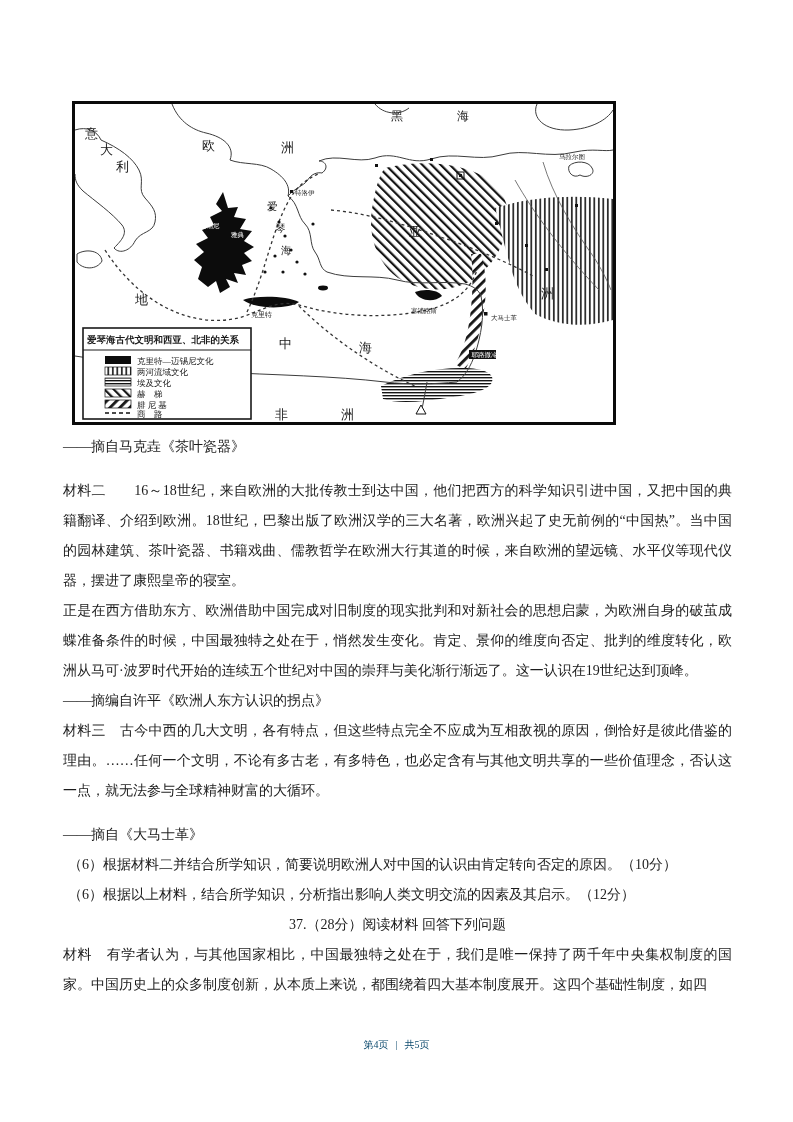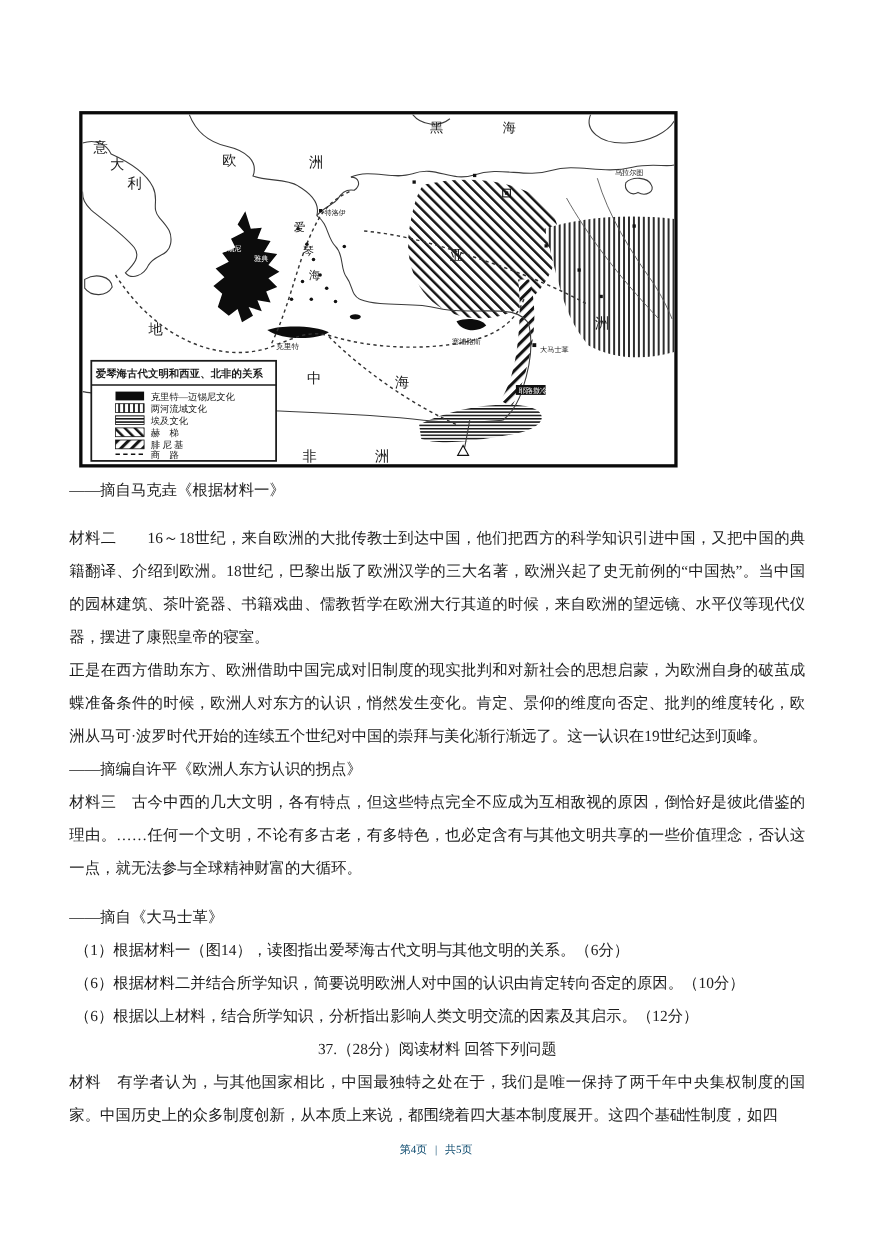--- a/index.html
+++ b/index.html
@@ -184,27 +184,26 @@
         <rect x="30" y="296" width="26" height="8" fill="url(#patFwd)" stroke="#111" stroke-width="0.7"></rect>
         <text class="leg-item" x="62" y="303.5">腓 尼 基</text>
 
         <line x1="30" y1="309" x2="56" y2="309" stroke="#111" stroke-width="1.4" stroke-dasharray="4 3"></line>
         <text class="leg-item" x="62" y="312.5">商　路</text>
       </g>
     </svg>
   </figure>
 
   <section class="body-text">
-    <p class="cite">——摘自马克垚《根据材料一》</p>
+    <p class="cite">——摘自马克垚《茶叶瓷器》</p>
     <p class="mt3">材料二　　16～18世纪，来自欧洲的大批传教士到达中国，他们把西方的科学知识引进中国，又把中国的典籍翻译、介绍到欧洲。18世纪，巴黎出版了欧洲汉学的三大名著，欧洲兴起了史无前例的“中国热”。当中国的园林建筑、茶叶瓷器、书籍戏曲、儒教哲学在欧洲大行其道的时候，来自欧洲的望远镜、水平仪等现代仪器，摆进了康熙皇帝的寝室。</p>
-    <p>正是在西方借助东方、欧洲借助中国完成对旧制度的现实批判和对新社会的思想启蒙，为欧洲自身的破茧成蝶准备条件的时候，欧洲人对东方的认识，悄然发生变化。肯定、景仰的维度向否定、批判的维度转化，欧洲从马可·波罗时代开始的连续五个世纪对中国的崇拜与美化渐行渐远了。这一认识在19世纪达到顶峰。</p>
+    <p>正是在西方借助东方、欧洲借助中国完成对旧制度的现实批判和对新社会的思想启蒙，为欧洲自身的破茧成蝶准备条件的时候，中国最独特之处在于，悄然发生变化。肯定、景仰的维度向否定、批判的维度转化，欧洲从马可·波罗时代开始的连续五个世纪对中国的崇拜与美化渐行渐远了。这一认识在19世纪达到顶峰。</p>
     <p class="cite">——摘编自许平《欧洲人东方认识的拐点》</p>
     <p>材料三　古今中西的几大文明，各有特点，但这些特点完全不应成为互相敌视的原因，倒恰好是彼此借鉴的理由。……任何一个文明，不论有多古老，有多特色，也必定含有与其他文明共享的一些价值理念，否认这一点，就无法参与全球精神财富的大循环。</p>
     <p class="cite mt3">——摘自《大马士革》</p>
-    <p class="question">（1）根据材料一（图14），读图指出爱琴海古代文明与其他文明的关系。（6分）</p>
     <p class="question">（6）根据材料二并结合所学知识，简要说明欧洲人对中国的认识由肯定转向否定的原因。（10分）</p>
     <p class="question">（6）根据以上材料，结合所学知识，分析指出影响人类文明交流的因素及其启示。（12分）</p>
     <p class="q37">37.（28分）阅读材料 回答下列问题</p>
     <p>材料　有学者认为，与其他国家相比，中国最独特之处在于，我们是唯一保持了两千年中央集权制度的国家。中国历史上的众多制度创新，从本质上来说，都围绕着四大基本制度展开。这四个基础性制度，如四</p>
   </section>
 
   <footer class="page-footer">
     <span>第4页</span><span class="sep">|</span><span>共5页</span>
   </footer>
 

